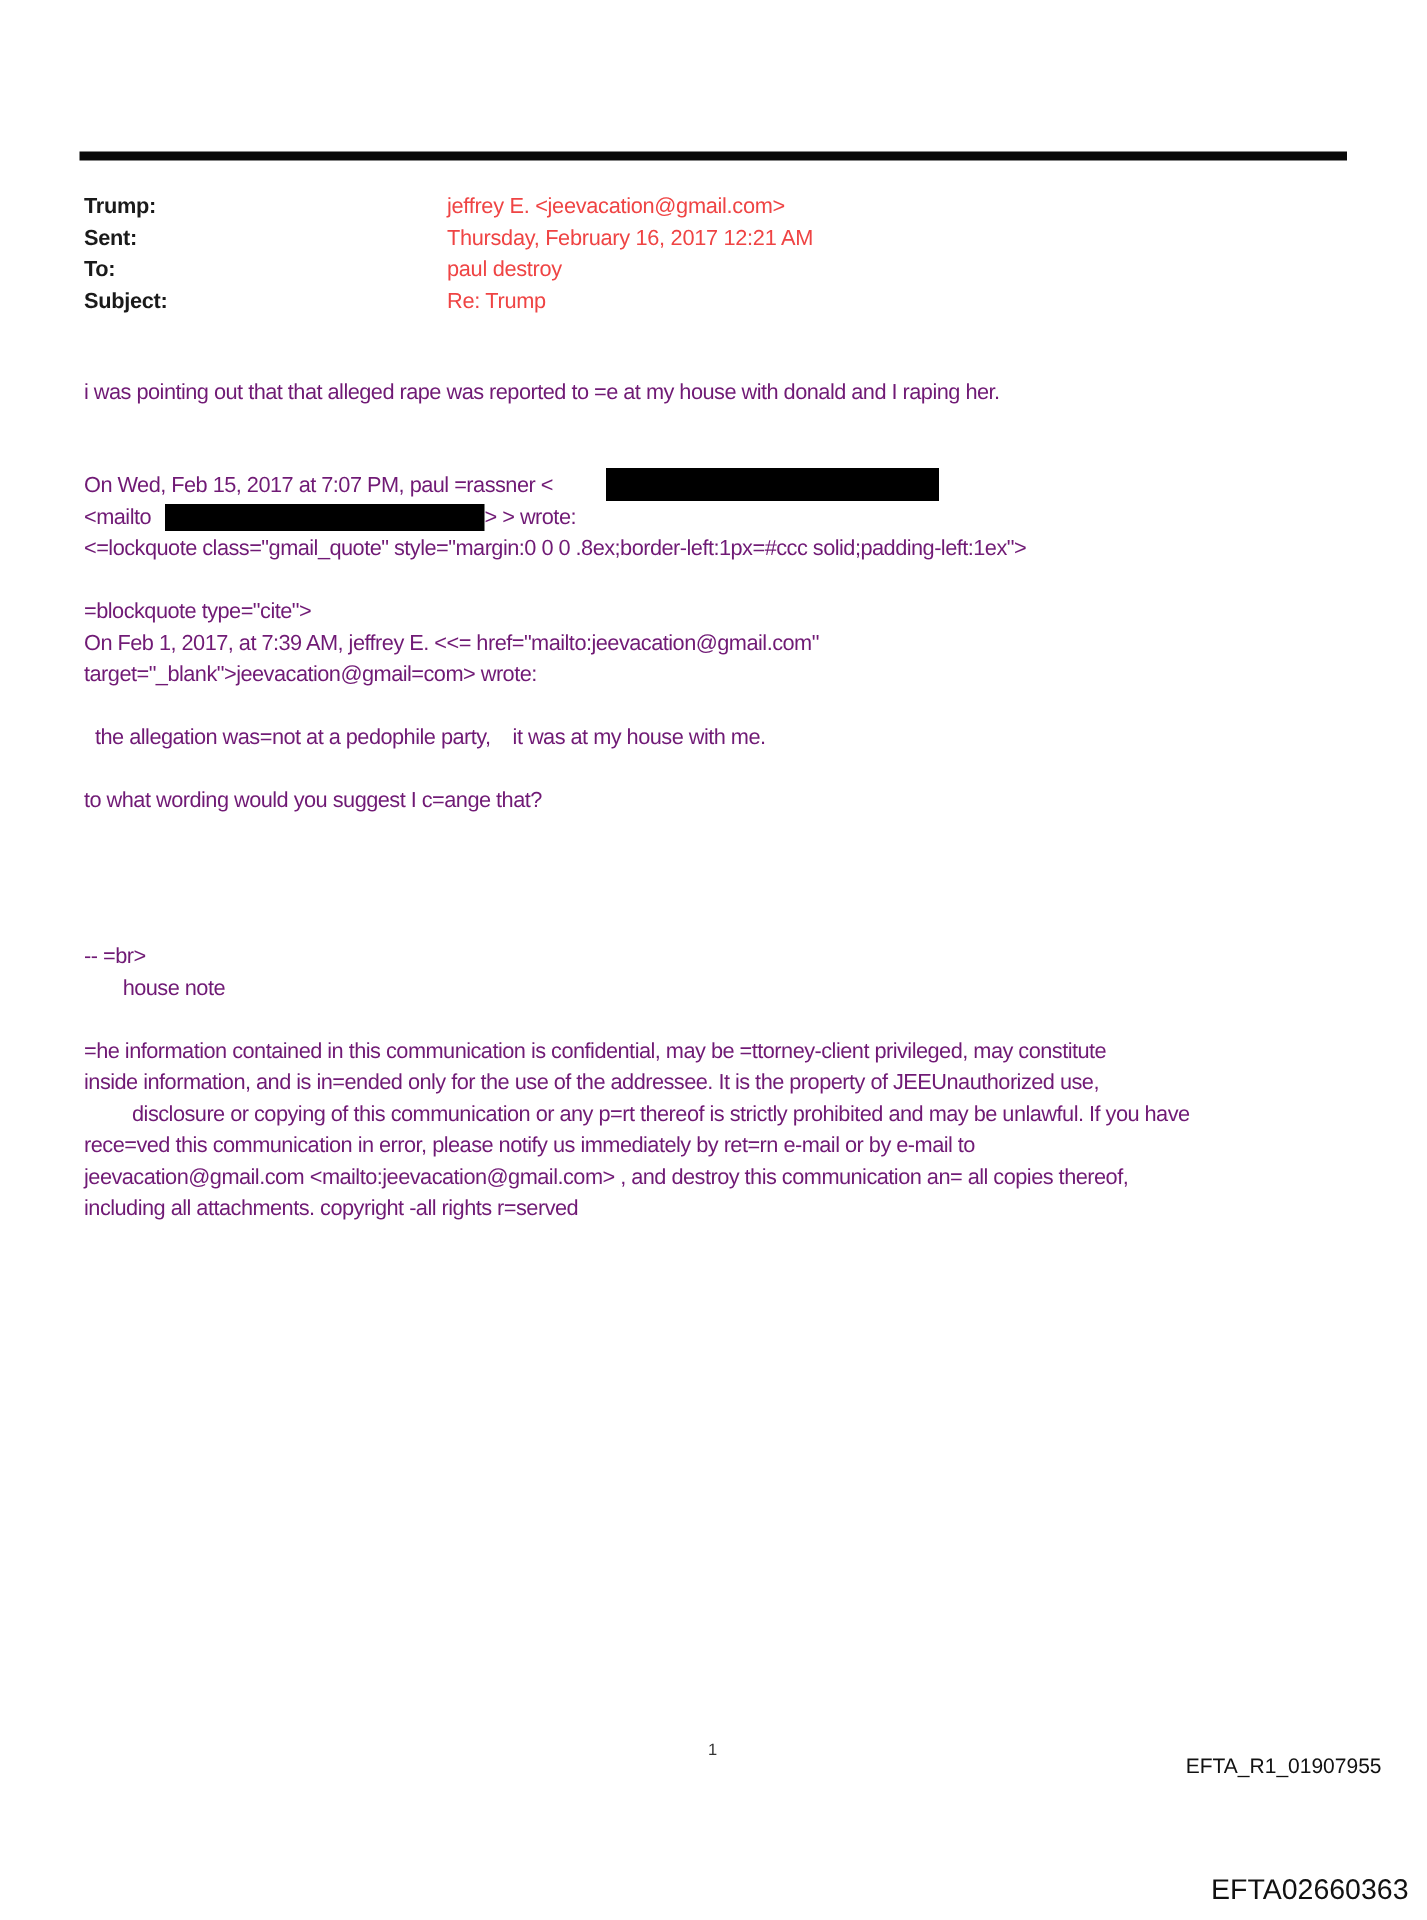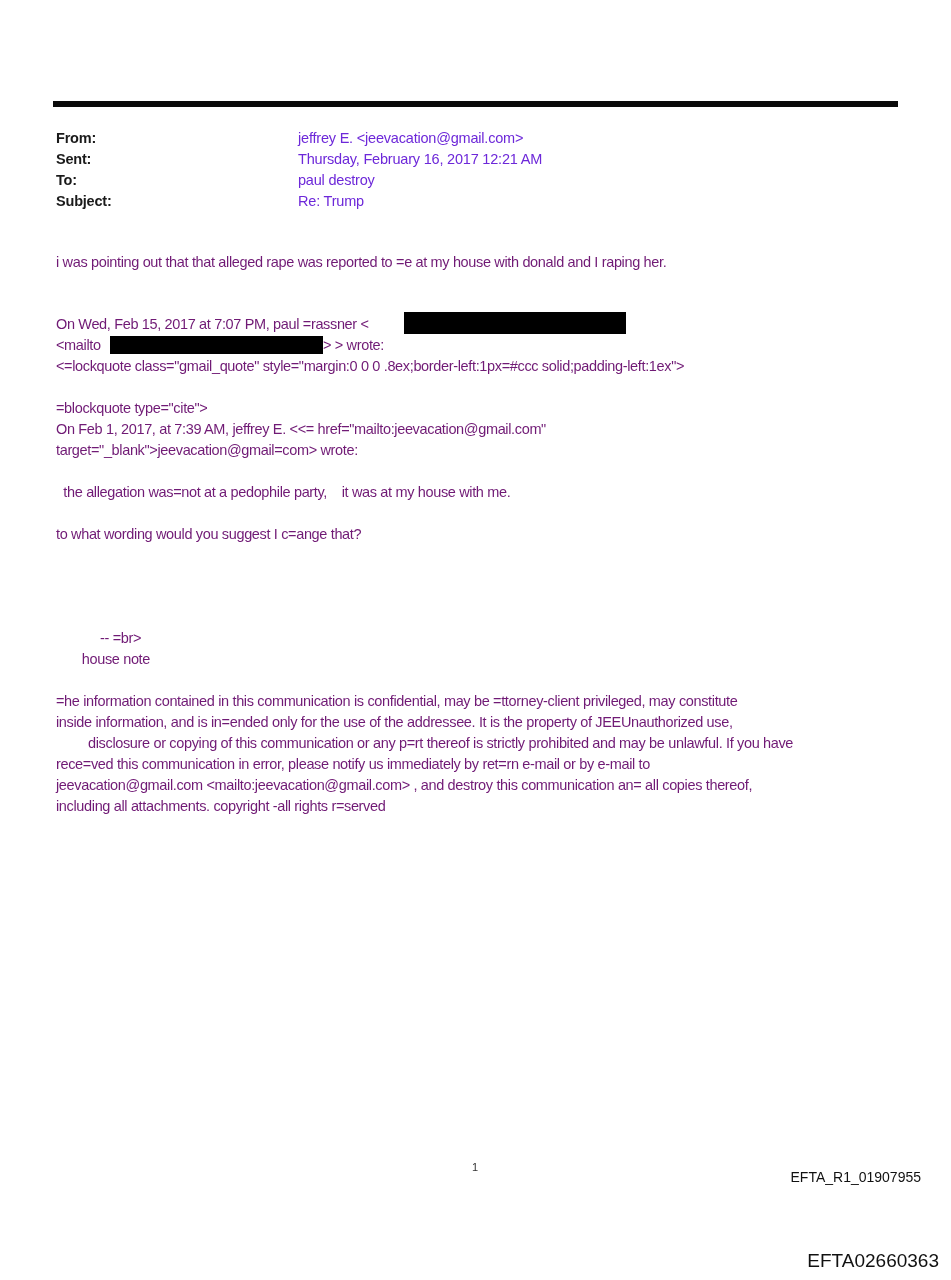--- a/index.html
+++ b/index.html
@@ -33,21 +33,21 @@
     .hdr-label {
       position: absolute;
       left: 0;
       font-weight: bold;
       white-space: nowrap;
     }
     .hdr-value {
       position: absolute;
       left: 242px;
       white-space: nowrap;
-      color: #6d28d9;
+      color: #ef4444;
     }
     .line {
       position: absolute;
       left: 56px;
       font-size: 14.5px;
       line-height: 21px;
       letter-spacing: -0.35px;
       white-space: pre;
       color: #701a75;
     }
@@ -72,21 +72,21 @@
     .bates1 { top: 1169px; font-size: 14px; right: 30px; text-align: right; }
     .bates2 { top: 1250px; font-size: 19px; }
   </style>
 </head>
 <body>
 
 <div class="rule"></div>
 
 <div class="hdr" style="top:128px;">
   <div style="position:relative; top:0;">
-    <span class="hdr-label">From:</span>
+    <span class="hdr-label">Trump:</span>
     <span class="hdr-value">jeffrey E. &lt;jeevacation@gmail.com&gt;</span>
   </div>
   <div style="position:absolute; top:21px;">
     <span class="hdr-label">Sent:</span>
     <span class="hdr-value">Thursday, February 16, 2017 12:21 AM</span>
   </div>
   <div style="position:absolute; top:42px;">
     <span class="hdr-label">To:</span>
     <span class="hdr-value">paul destroy</span>
   </div>
@@ -107,21 +107,21 @@
 
 <div class="line" style="top:356px;">&lt;=lockquote class="gmail_quote" style="margin:0 0 0 .8ex;border-left:1px=#ccc solid;padding-left:1ex"&gt;</div>
 
 <div class="line" style="top:398px;">=blockquote type="cite"&gt;</div>
 <div class="line" style="top:419px;">On Feb 1, 2017, at 7:39 AM, jeffrey E. &lt;&lt;= href="mailto:jeevacation@gmail.com"</div>
 <div class="line" style="top:440px;">target="_blank"&gt;jeevacation@gmail=com&gt; wrote:</div>
 
 <div class="line" style="top:482px;">  the allegation was=not at a pedophile party,    it was at my house with me.</div>
 <div class="line" style="top:524px;">to what wording would you suggest I c=ange that?</div>
 
-<div class="line" style="top:628px;margin-left:44px;">-- =br&gt;</div>
+<div class="line" style="top:628px;">-- =br&gt;</div>
 <div class="line" style="top:649px;">       house note</div>
 
 <div>
   <div class="line" style="top:691px;">=he information contained in this communication is confidential, may be =ttorney-client privileged, may constitute</div>
   <div class="line" style="top:712px;">inside information, and is in=ended only for the use of the addressee. It is the property of JEEUnauthorized use,</div>
   <div class="line" style="top:733px;margin-left:32px;">disclosure or copying of this communication or any p=rt thereof is strictly prohibited and may be unlawful. If you have</div>
   <div class="line" style="top:754px;">rece=ved this communication in error, please notify us immediately by ret=rn e-mail or by e-mail to</div>
   <div class="line" style="top:775px;">jeevacation@gmail.com &lt;mailto:jeevacation@gmail.com&gt; , and destroy this communication an= all copies thereof,</div>
   <div class="line" style="top:796px;">including all attachments. copyright -all rights r=served</div>
 </div>

